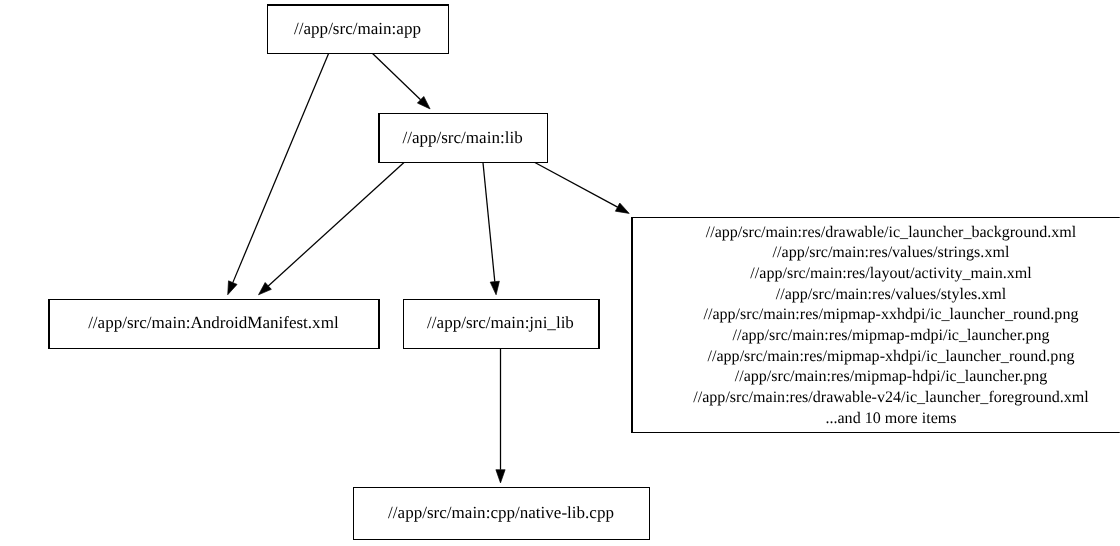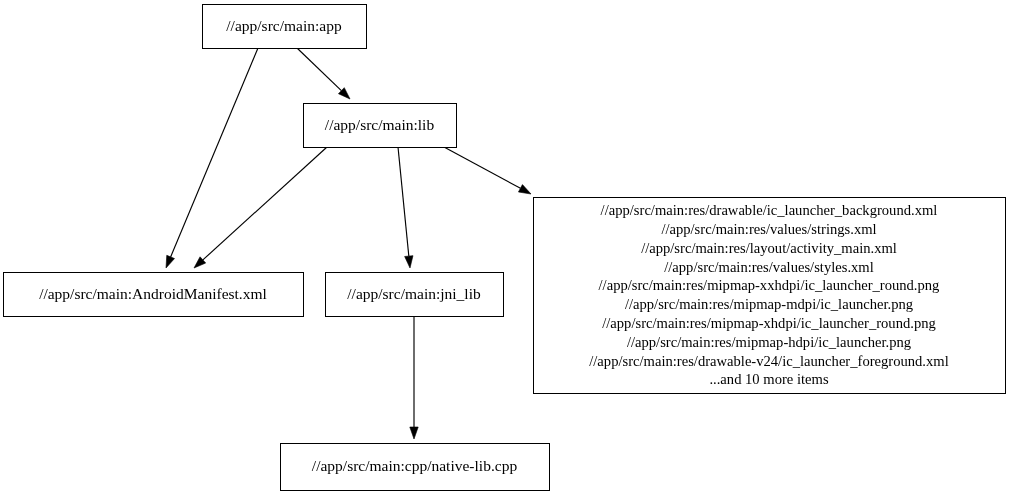--- a/index.html
+++ b/index.html
@@ -10,20 +10,21 @@
   body {
     width: 1018px;
     height: 496px;
     font-family: "Liberation Serif", serif;
     overflow: hidden;
   }
   #graph-root {
     position: relative;
     width: 890px;
     height: 496px;
+    margin-left: 41px;
   }
   svg#graph-canvas {
     position: absolute;
     top: 0;
     left: 0;
     width: 1018px;
     height: 496px;
     display: block;
   }
   .node-rect {

